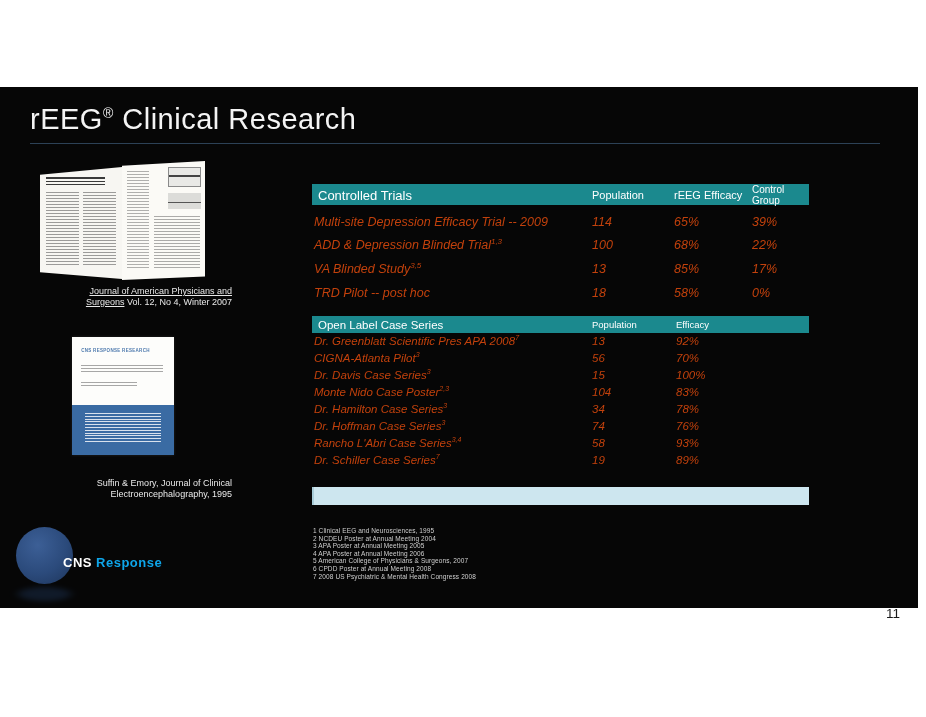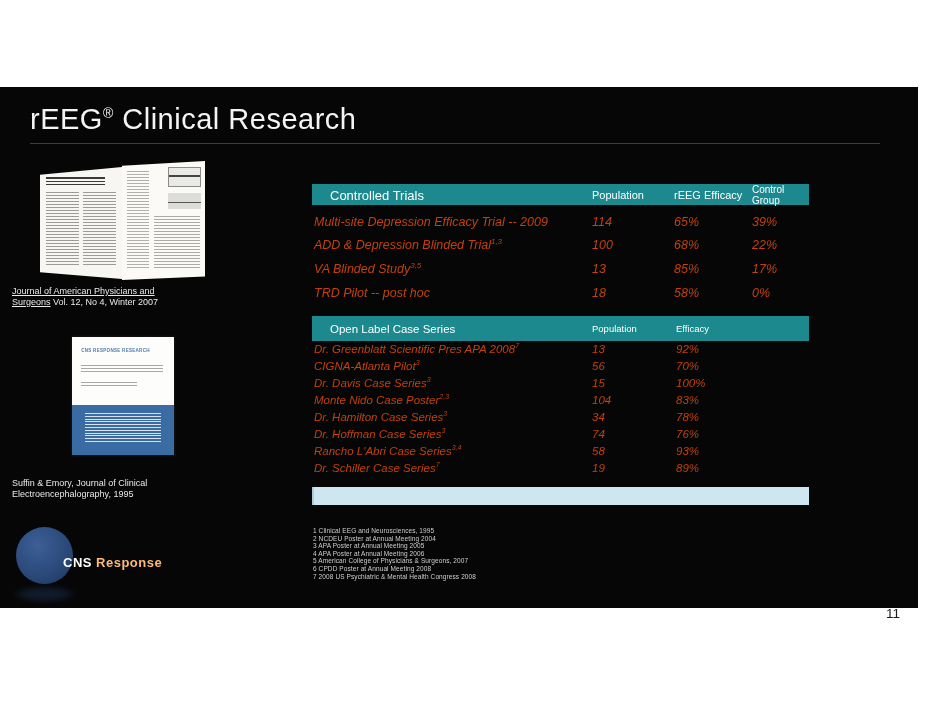--- a/index.html
+++ b/index.html
@@ -24,52 +24,52 @@
     background:repeating-linear-gradient(to bottom,#3a3a3a 0 1.6px, transparent 1.6px 3.6px); }
   .pg-left  .colA { left:7%;  top:22%; width:40%; height:66%; }
   .pg-left  .colB { left:53%; top:22%; width:40%; height:66%; }
   .pg-right .colC { left:6%;  top:8%;  width:26%; height:84%; opacity:.8; }
   .pg-right .chartA { position:absolute; right:5%; top:5%;  width:40%; height:17%; background:#e9e9e6; border:1px solid #8a8a8a;
     background-image:linear-gradient(transparent 40%, #444 40%, #444 52%, transparent 52%); }
   .pg-right .chartB { position:absolute; right:5%; top:27%; width:40%; height:13%; background:#dcdcd9;
     background-image:linear-gradient(transparent 55%, #555 55%, #555 63%, transparent 63%); }
   .pg-right .colD { left:38%; top:46%; width:56%; height:46%; opacity:.85; }
 
-  .caption { position:absolute; color:#e9e9e9; font-size:9px; line-height:11px; text-align:left; }
+  .caption { position:absolute; color:#e9e9e9; font-size:9px; line-height:11px; text-align:right; }
   .cap1 { left:12px; top:199px; width:220px; }
   .cap2 { left:12px; top:391px; width:220px; }
   .caption .u { text-decoration:underline; text-underline-offset:1px; }
 
   
   .report-cover { position:absolute; left:72px; top:250px; width:102px; height:118px; background:#fdfdfb; box-shadow:0 0 3px rgba(255,255,255,.12); }
   .rc-heading { position:absolute; left:9%; top:9%; font-size:4.5px; letter-spacing:.3px; color:#4d79ad; font-weight:bold; }
   .rc-l1 { left:9%; top:24%; width:80%; height:8px;  background:repeating-linear-gradient(to bottom, rgba(110,110,110,.6) 0 1px, transparent 1px 2.8px); position:absolute; }
   .rc-l2 { left:9%; top:38%; width:55%; height:4px;  background:repeating-linear-gradient(to bottom, rgba(110,110,110,.6) 0 1px, transparent 1px 2.8px); position:absolute; }
   .rc-band { position:absolute; left:0; bottom:0; width:100%; height:42%; background:#3a6ba3; }
   .rc-band-text { position:absolute; left:13%; top:16%; width:74%; height:62%;
     background:repeating-linear-gradient(to bottom, rgba(255,255,255,.8) 0 1px, transparent 1px 2.8px); }
 
   
   .logo-circle { position:absolute; left:16px; top:440px; width:57px; height:57px; border-radius:50%;
     background:radial-gradient(circle at 38% 32%, #3c5f96 0%, #2b4a7b 55%, #1d3459 100%); }
   .logo-reflection { position:absolute; left:18px; top:494px; width:53px; height:26px; border-radius:50%;
     background:#24406b; filter:blur(5px); opacity:.35; transform:scaleY(.55); }
   .logo-text { position:absolute; left:63px; top:468px; font-size:13px; font-weight:bold; letter-spacing:.5px; }
   .logo-text .cns  { color:#ffffff; }
-  .logo-text .resp { color:#fdba74; }
+  .logo-text .resp { color:#0ea5e9; }
 
   
   .table { position:absolute; left:312px; width:497px; }
   .t1 { top:97px; }
   .t2 { top:229px; }
 
   .thead { display:grid; align-items:center; background:#1b898e; color:#ffffff; }
   .t1 .thead { grid-template-columns:280px 82px 78px 57px; height:21px; }
-  .t2 .thead { grid-template-columns:280px 84px 76px 57px; height:25px; }
-  .th-name { padding-left:18px; }
+  .t2 .thead { grid-template-columns:280px 84px 76px 57px; height:17px; }
+  .th-name { padding-left:6px; }
   .t1 .th-name { font-size:13px; }
   .t2 .th-name { font-size:11.5px; }
   .th-col { text-align:left; }
   .t1 .th-col.pop, .t1 .th-col.eff { font-size:11px; }
   .t1 .th-col.ctl { font-size:10px; }
   .t2 .th-col { font-size:9.5px; }
 
   .tbody1 { margin-top:5px; }
   .trow { display:grid; align-items:center; color:#c2410c;font-style:italic; }
   .t1 .trow { grid-template-columns:280px 82px 78px 57px; height:23.6px; font-size:12.5px; }

